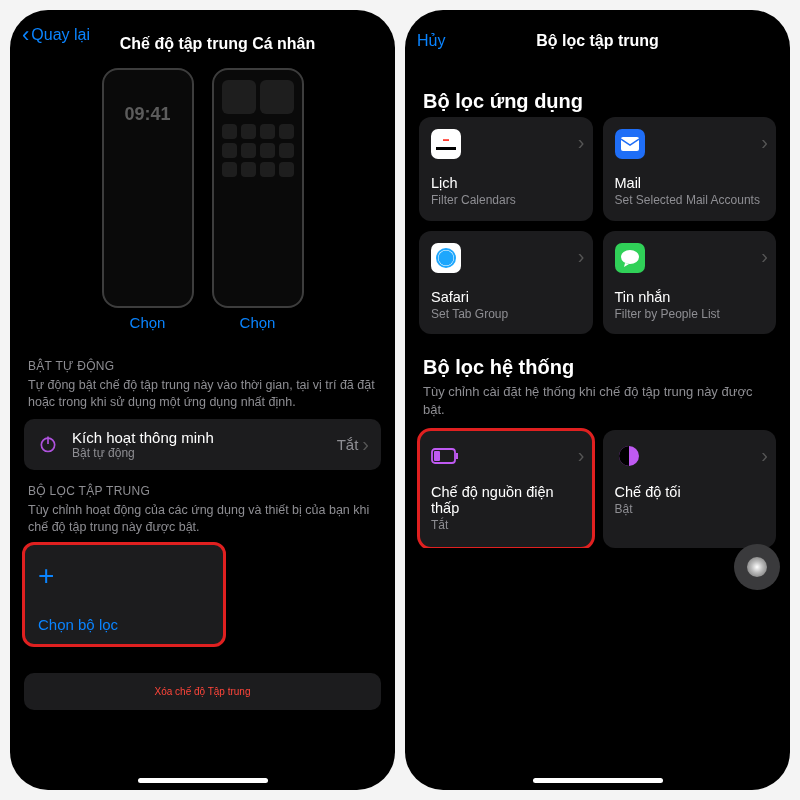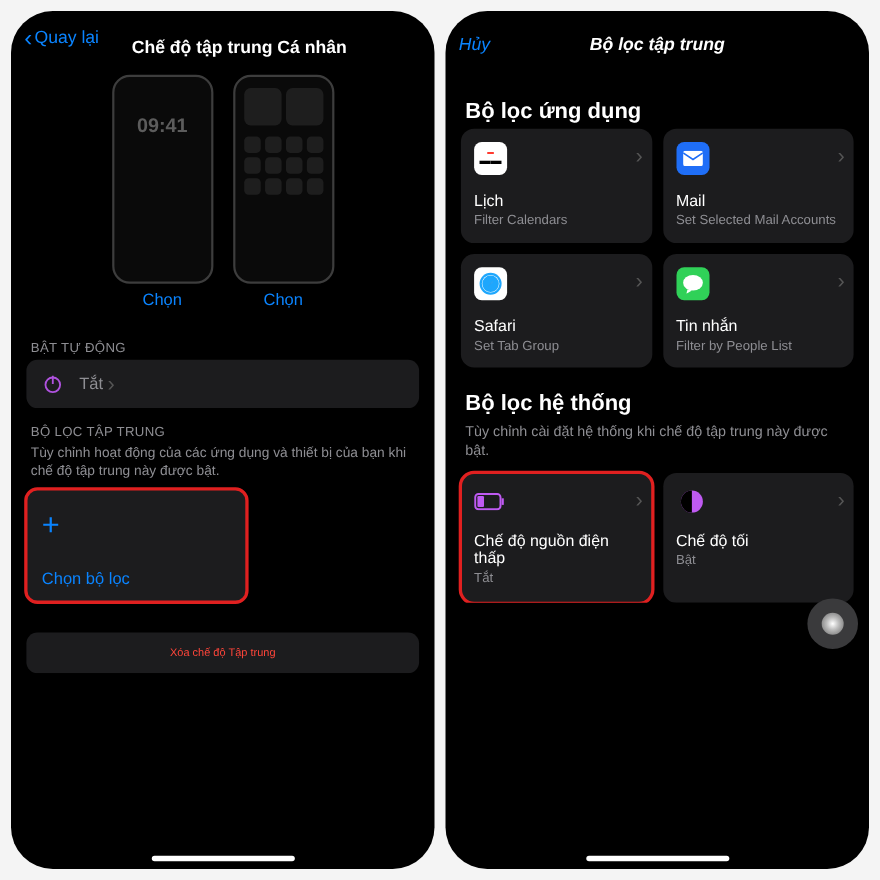--- a/index.html
+++ b/index.html
@@ -60,21 +60,21 @@
     padding: 12px 0 14px 0;
   }
   .preview {
     display: flex;
     flex-direction: column;
     align-items: center;
     gap: 6px;
   }
   .pframe {
     width: 92px;
-    height: 190px;
+    height: 240px;
     border: 2px solid #666;
     border-radius: 16px;
     background: #111;
     padding: 10px 8px;
     display: flex;
     flex-direction: column;
     gap: 6px;
     opacity: 0.6;
   }
   .lock-time { color: #999; font-weight: 600; font-size: 18px; text-align: center; margin-top: 24px;}
@@ -274,29 +274,34 @@
               <div class="ico"></div>
               <div class="ico"></div>
               <div class="ico"></div>
           </div>
         </div>
         <div class="choose">Chọn</div>
       </div>
     </div>
 
     <div class="section-header">BẬT TỰ ĐỘNG</div>
+    <div class="section-desc">Tự động bật chế độ tập trung này vào thời gian, tại vị trí đã đặt hoặc trong khi sử dụng một ứng dụng nhất định.</div>
 
     <div class="card">
       <div class="row">
         <div class="row-icon">
           <svg width="20" height="20" viewBox="0 0 24 24" fill="none" stroke="#af52de" stroke-width="2">
               <circle cx="12" cy="13" r="8"></circle>
               <line x1="12" y1="3" x2="12" y2="12"></line>
             </svg>
         </div>
+        <div class="row-text">
+          <div class="row-title">Kích hoạt thông minh</div>
+          <div class="row-sub">Bật tự động</div>
+        </div>
         <div class="row-right">
           <span>Tắt</span>
           <span class="chev-right">›</span>
         </div>
       </div>
     </div>
 
     <div class="section-header">BỘ LỌC TẬP TRUNG</div>
     <div class="section-desc">Tùy chỉnh hoạt động của các ứng dụng và thiết bị của bạn khi chế độ tập trung này được bật.</div>
 
@@ -305,21 +310,21 @@
       <div class="add-filter-label">Chọn bộ lọc</div>
     </div>
 
     <div class="delete-card">Xóa chế độ Tập trung</div>
   </div>
 
   <div class="home-indicator"></div>
 </div>
 
 <div class="phone">
-  <div class="header" style="height:58px;font-style:italic;">
+  <div class="header" style="height:58px;">
     <div class="cancel">Hủy</div>
     <div class="header-title">Bộ lọc tập trung</div>
   </div>
 
   <div class="content">
     <div class="section-title">Bộ lọc ứng dụng</div>
 
     <div class="tile-grid">
       <div class="tile">
         <div class="app-icon a-cal">

